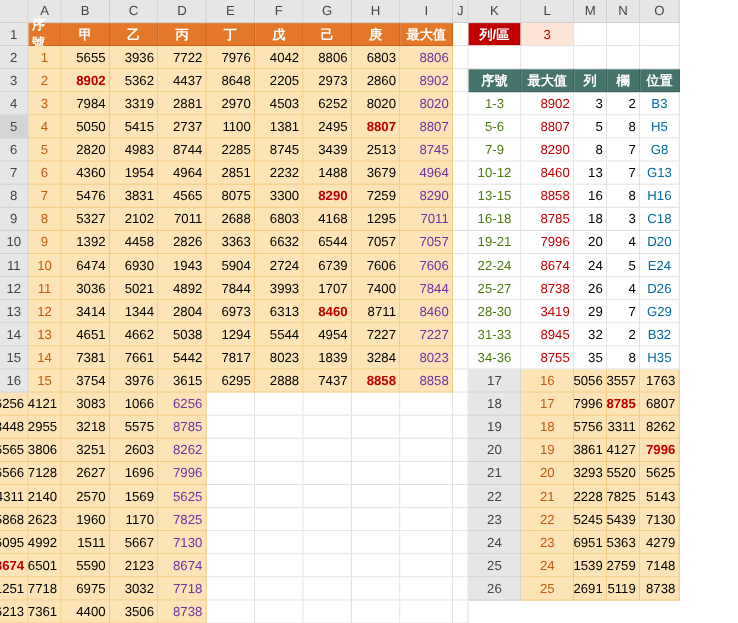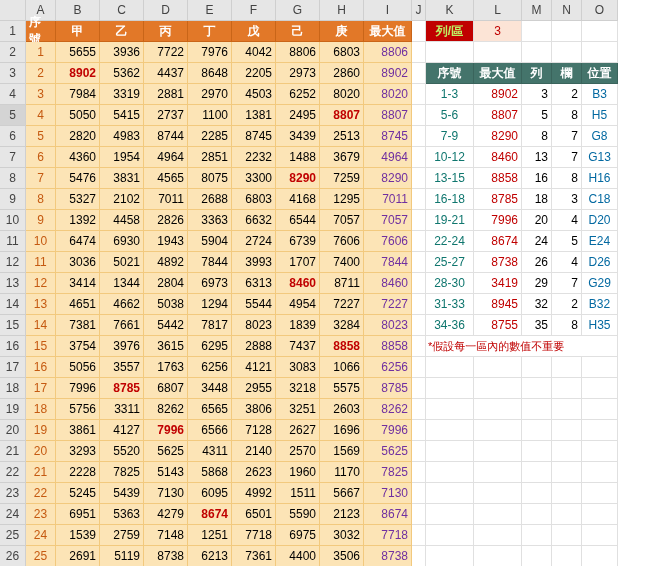--- a/index.html
+++ b/index.html
@@ -7,24 +7,24 @@
 .sheet{display:grid;grid-template-columns:26px 30px 44px 44px 44px 44px 44px 44px 44px 48px 14px 48px 48px 30px 30px 36px;grid-auto-rows:21px}
 .ch{background:#e6e6e6;border-right:1px solid #cfcfcf;border-bottom:1px solid #cfcfcf;display:flex;align-items:center;justify-content:center;color:#444}
 .rh{background:#e6e6e6;border-right:1px solid #cfcfcf;border-bottom:1px solid #cfcfcf;display:flex;align-items:center;justify-content:center;color:#444}
 .rh.sel{background:#d4d4d4}
 .cell{border-right:1px solid #e0e0e0;border-bottom:1px solid #e0e0e0;display:flex;align-items:center;padding:0 3px;background:#fff}
 .hdr{background:#e27828;color:#fff;font-weight:bold;justify-content:center;border-right:1px solid #c96518;border-bottom:1px solid #c96518}
 .d{background:#fce4b6;justify-content:flex-end;border-right:1px solid #f2c97e;border-bottom:1px solid #f2c97e}
 .dmax{background:#fce4b6;justify-content:flex-end;color:#7030a0;border-right:1px solid #f2c97e;border-bottom:1px solid #f2c97e}
 .dred{background:#fce4b6;justify-content:flex-end;color:#c00000;font-weight:bold;border-right:1px solid #f2c97e;border-bottom:1px solid #f2c97e}
 .seq{background:#fce4b6;justify-content:center;color:#c55a11;border-right:1px solid #f2c97e;border-bottom:1px solid #f2c97e}
-.k1a{background:#c00000;color:#bef264;font-weight:bold;justify-content:center}
+.k1a{background:#c00000;color:#ffffff;font-weight:bold;justify-content:center}
 .k1b{background:#fce4d6;color:#c00000;justify-content:center}
 .gh{background:#44746b;color:#fff;font-weight:bold;justify-content:center;border-right:1px solid #3a645c;border-bottom:1px solid #3a645c}
-.gseq{justify-content:center;color:#0f766e}
+.gseq{justify-content:center;color:#4d7c0f}
 .gmax{justify-content:flex-end;color:#c00000}
 .gn{justify-content:flex-end}
 .gpos{justify-content:center;color:#0369a1}
 .note{color:#c00000;font-size:11px;padding-left:2px}
 </style>
 </head>
 <body>
 
 <div class="sheet" id="sheet">
     <div class="ch"></div>
@@ -287,21 +287,20 @@
     <div class="cell seq">15</div>
     <div class="cell d">3754</div>
     <div class="cell d">3976</div>
     <div class="cell d">3615</div>
     <div class="cell d">6295</div>
     <div class="cell d">2888</div>
     <div class="cell d">7437</div>
     <div class="cell dred">8858</div>
     <div class="cell dmax">8858</div>
     <div class="cell"></div>
-    <div class="cell note" style="grid-column: span 5;">*假設每一區內的數值不重要</div>
     <div class="rh">17</div>
     <div class="cell seq">16</div>
     <div class="cell d">5056</div>
     <div class="cell d">3557</div>
     <div class="cell d">1763</div>
     <div class="cell d">6256</div>
     <div class="cell d">4121</div>
     <div class="cell d">3083</div>
     <div class="cell d">1066</div>
     <div class="cell dmax">6256</div>

